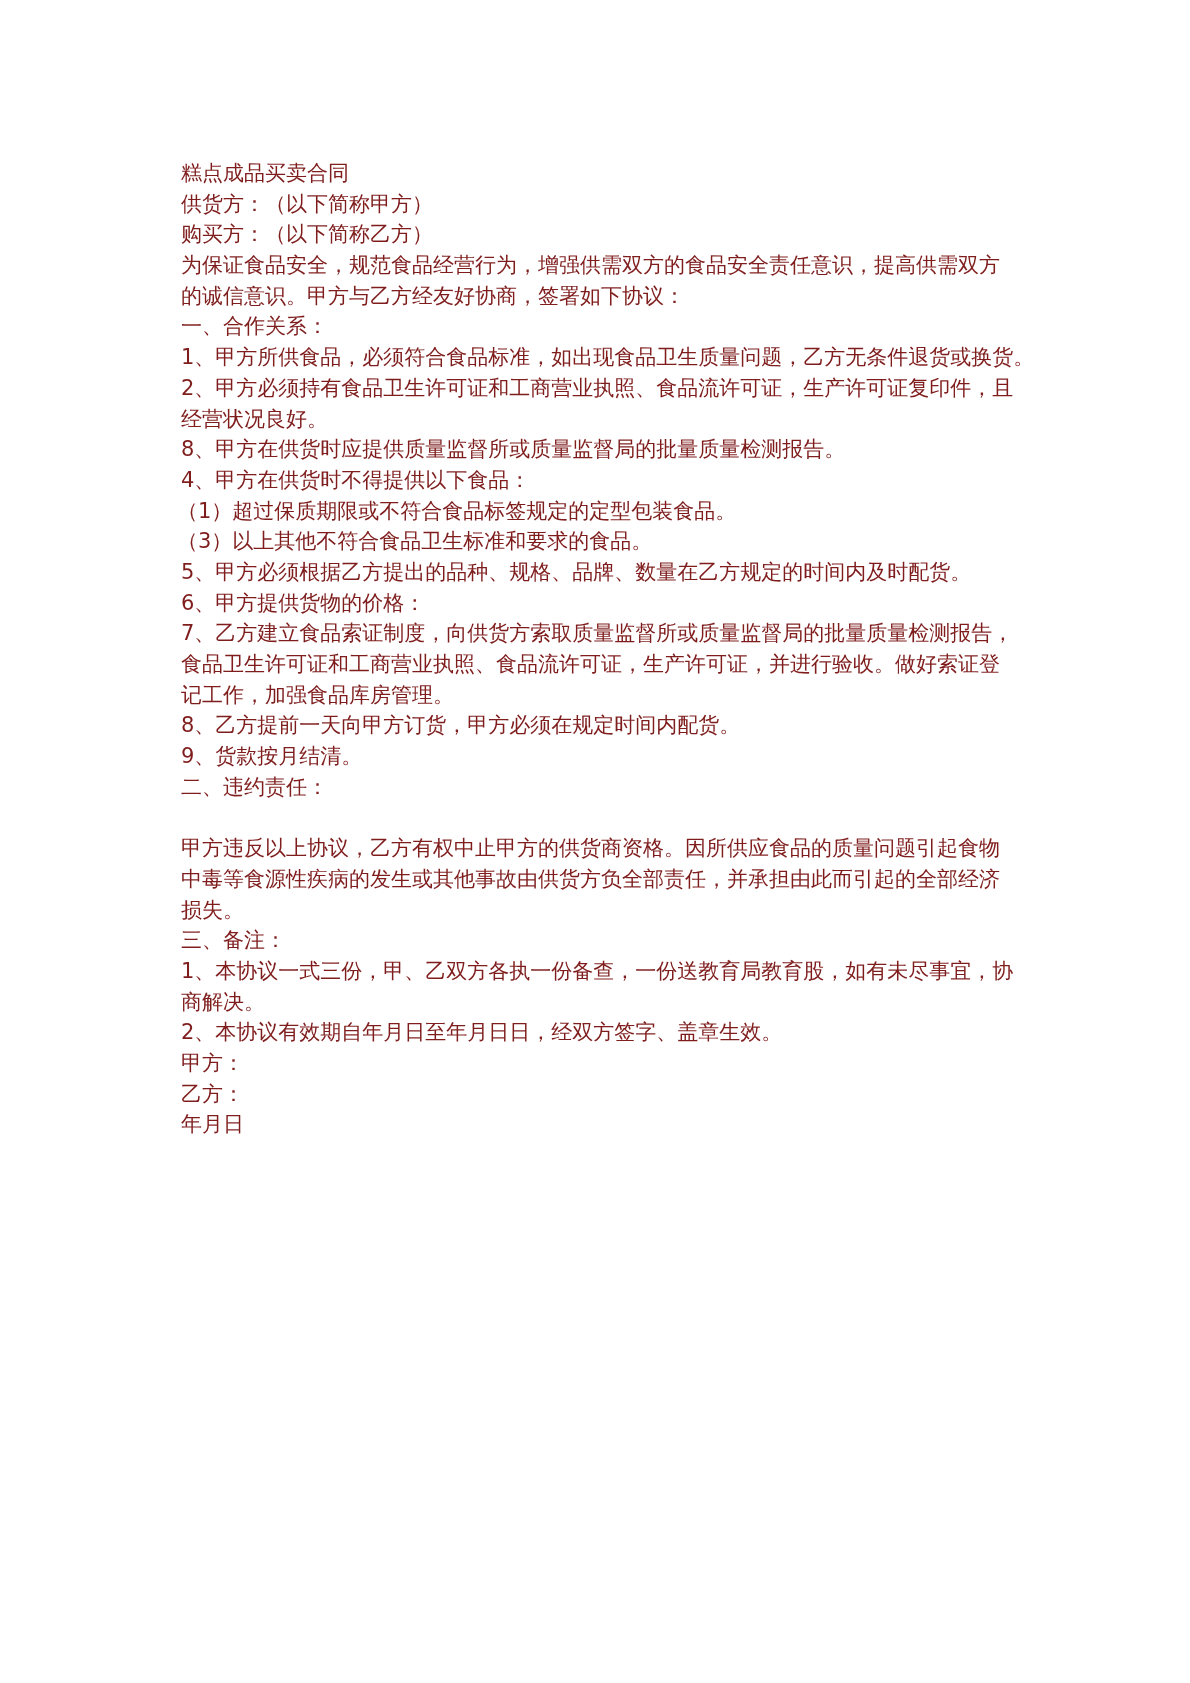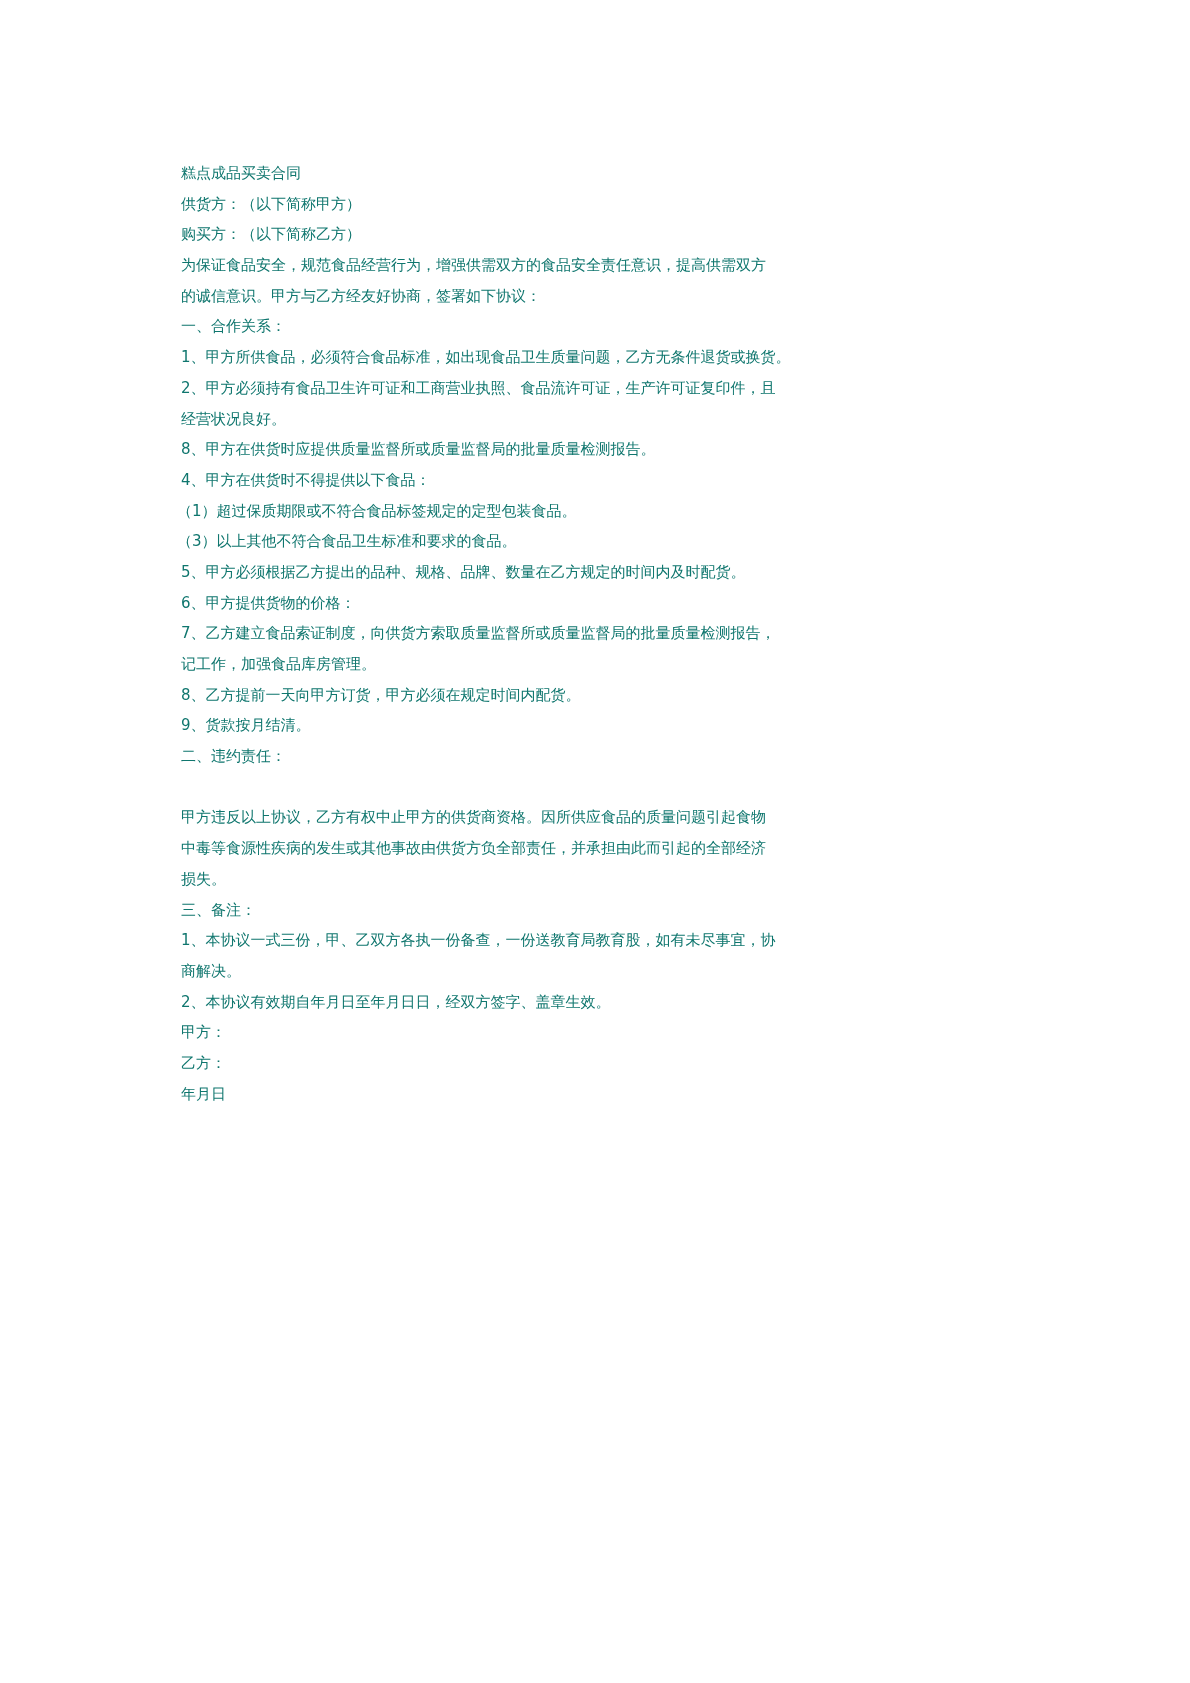--- a/index.html
+++ b/index.html
@@ -20,23 +20,23 @@
       width: 1190px;
       height: 1683px;
       background: #ffffff;
     }
     .content {
       position: absolute;
       left: 181px;
       top: 158px;
       width: 850px;
       font-family: "DejaVu Sans", "Liberation Sans", sans-serif;
-      font-size: 15px;
+      font-size: 21px;
       line-height: 30.7px;
-      color: #0f766e;
+      color: #7f1d1d;
     }
     .line {
       white-space: nowrap;
       height: 30.7px;
       overflow: visible;
     }
     .blank {
       height: 30.7px;
     }
     .para .line {
@@ -83,20 +83,21 @@
       <div class="line indent-paren">（3）以上其他不符合食品卫生标准和要求的食品。</div>
     </div>
     <div class="para">
       <div class="line">5、甲方必须根据乙方提出的品种、规格、品牌、数量在乙方规定的时间内及时配货。</div>
     </div>
     <div class="para">
       <div class="line">6、甲方提供货物的价格：</div>
     </div>
     <div class="para">
       <div class="line">7、乙方建立食品索证制度，向供货方索取质量监督所或质量监督局的批量质量检测报告，</div>
+      <div class="line">食品卫生许可证和工商营业执照、食品流许可证，生产许可证，并进行验收。做好索证登</div>
       <div class="line">记工作，加强食品库房管理。</div>
     </div>
     <div class="para">
       <div class="line">8、乙方提前一天向甲方订货，甲方必须在规定时间内配货。</div>
     </div>
     <div class="para">
       <div class="line">9、货款按月结清。</div>
     </div>
 
     <div class="line">二、违约责任：</div>

